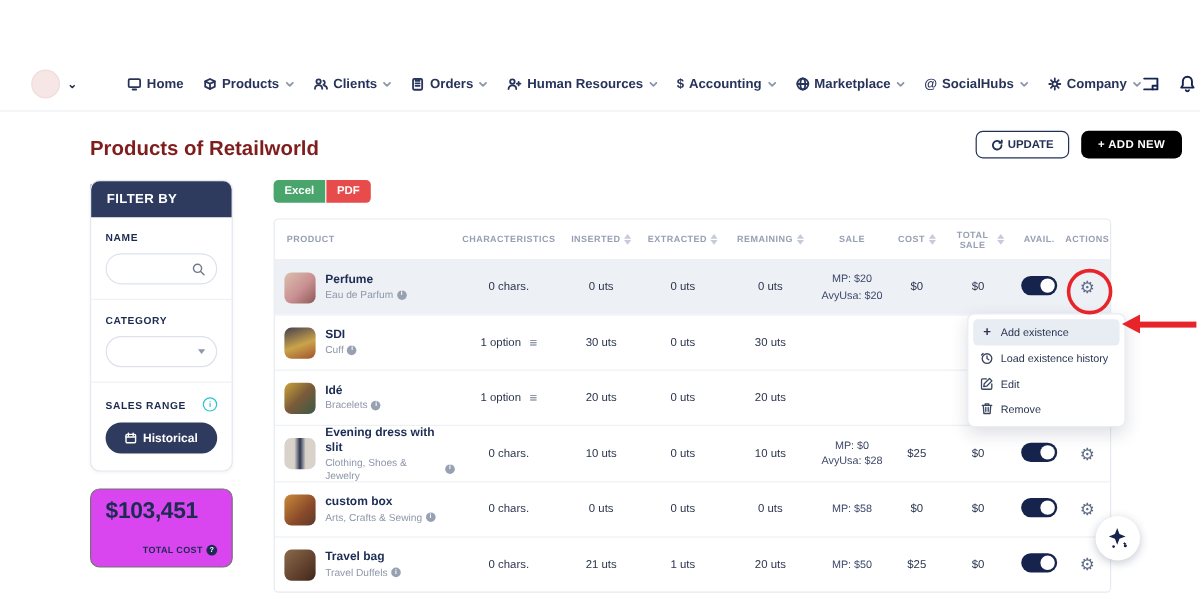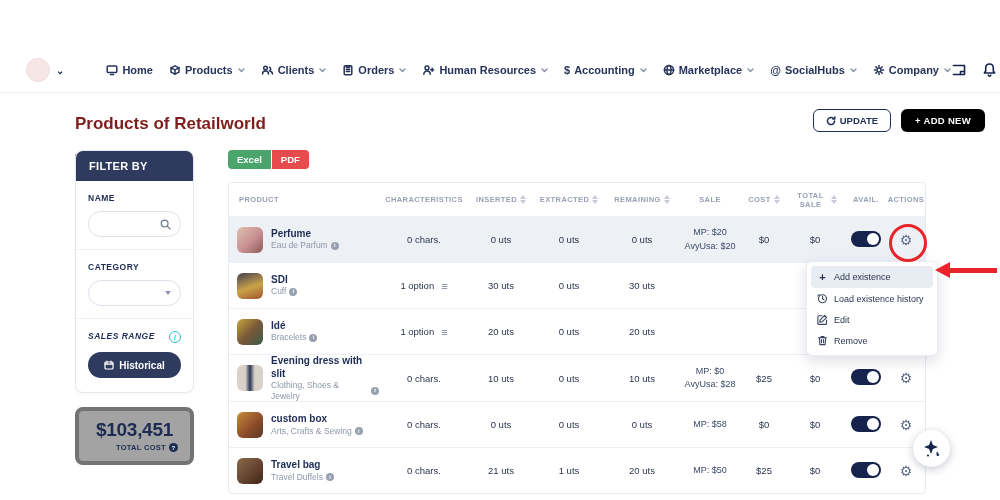--- a/index.html
+++ b/index.html
@@ -36,28 +36,28 @@
   .sidebar{position:absolute;left:75px;top:150px;width:119px;}
   .filter-card{background:#fff;border:1px solid #e4e8ef;border-radius:8px;box-shadow:0 1px 3px rgba(20,30,60,.05);}
   .filter-header{background:#2e3b5e;color:#fff;font-size:11px;font-weight:700;padding:9px 13px;
      border-radius:7px 7px 0 0;letter-spacing:.3px;}
   .filter-body{padding:12px 12px 14px;}
   .flabel{font-size:8.5px;font-weight:700;letter-spacing:.5px;color:#1c2b52;}
   .pill{margin-top:8px;height:24px;border:1px solid #dce1ea;border-radius:13px;display:flex;align-items:center;
      justify-content:flex-end;padding:0 9px;background:#fff;cursor:text;}
   .fdivider{height:1px;background:#eef1f5;margin:12px -12px;}
   .select-caret{width:0;height:0;border-left:3.5px solid transparent;border-right:3.5px solid transparent;border-top:4.5px solid #8d96aa;}
-  .range-row{display:flex;align-items:flex-start;justify-content:space-between;font-style:italic;}
+  .range-row{display:flex;align-items:flex-end;justify-content:space-between;}
   .info-teal{width:10px;height:10px;border-radius:50%;border:1.2px solid #2bc4cd;color:#2bc4cd;
      font-size:6.5px;font-weight:700;display:flex;align-items:center;justify-content:center;}
   .btn-historical{margin-top:9px;background:#2e3b5e;color:#fff;border-radius:14px;height:26px;display:flex;
      align-items:center;justify-content:center;gap:5px;font-size:10px;font-weight:700;cursor:pointer;}
-  .cost-card{margin-top:14px;background:#a3a3a3;border:4px solid #737373;border-radius:8px;padding:8px 12px 9px;text-align:center;}
+  .cost-card{margin-top:14px;background:#d946ef;border:1px solid #737373;border-radius:8px;padding:8px 12px 9px;text-align:left;}
   .cost-value{font-size:19px;font-weight:600;color:#1c2b52;letter-spacing:-.3px;}
-  .cost-label-row{margin-top:2px;display:flex;justify-content:flex-end;align-items:center;gap:3px;
+  .cost-label-row{margin-top:16px;display:flex;justify-content:flex-end;align-items:center;gap:3px;
      font-size:7.5px;font-weight:700;color:#1c2b52;letter-spacing:.3px;}
   .help-dot{width:9px;height:9px;border-radius:50%;background:#1c2b52;color:#fff;font-size:6px;font-weight:700;
      display:flex;align-items:center;justify-content:center;}
 
   
   .main{position:absolute;left:228px;top:150px;width:698px;}
   .export-row{display:flex;}
   .btn-excel{background:#4aa56d;color:#fff;font-size:9.5px;font-weight:700;padding:4px 9px;border-radius:4px 0 0 4px;cursor:pointer;}
   .btn-pdf{background:#e84b4b;color:#fff;font-size:9.5px;font-weight:700;padding:4px 9px;border-radius:0 4px 4px 0;margin-left:1px;cursor:pointer;}
   .table-card{margin-top:13px;background:#fff;border:1px solid #e7eaf1;border-radius:4px;}

